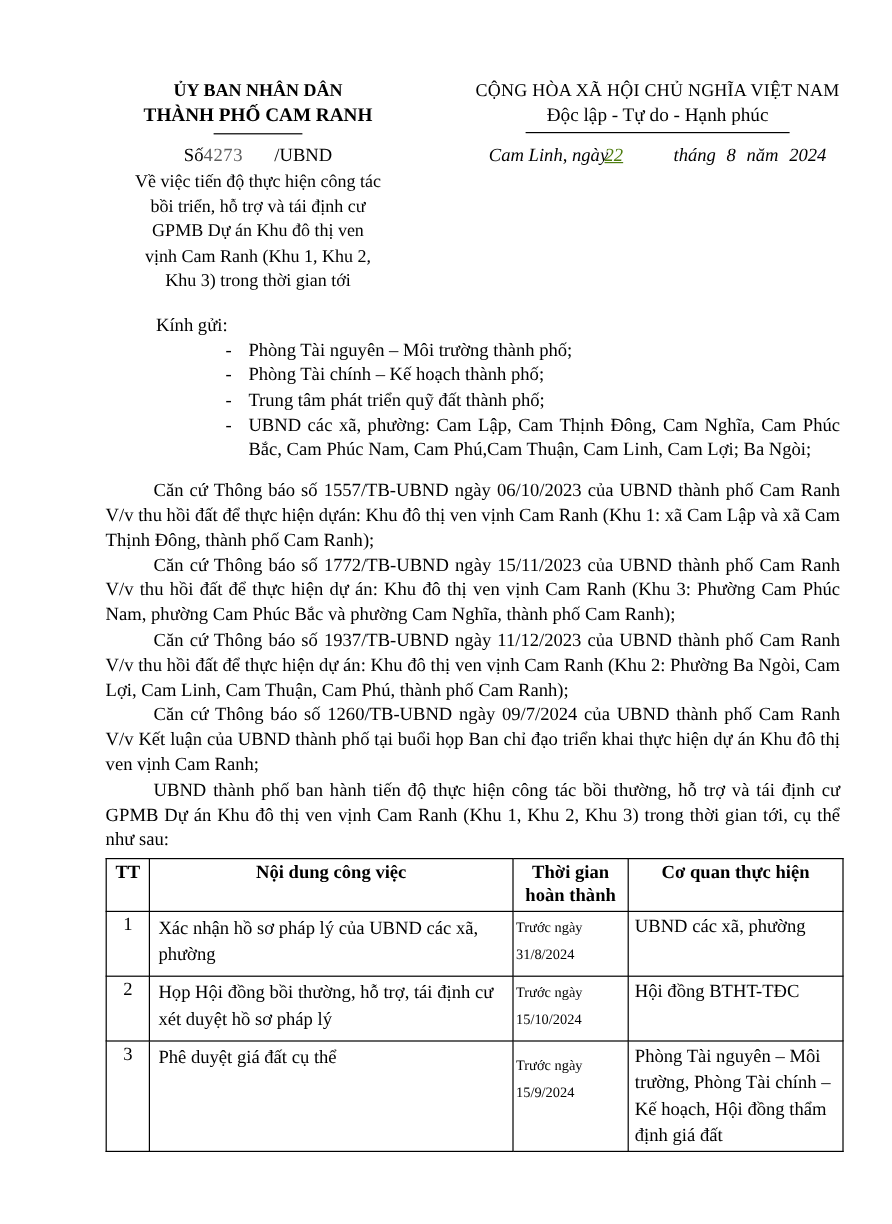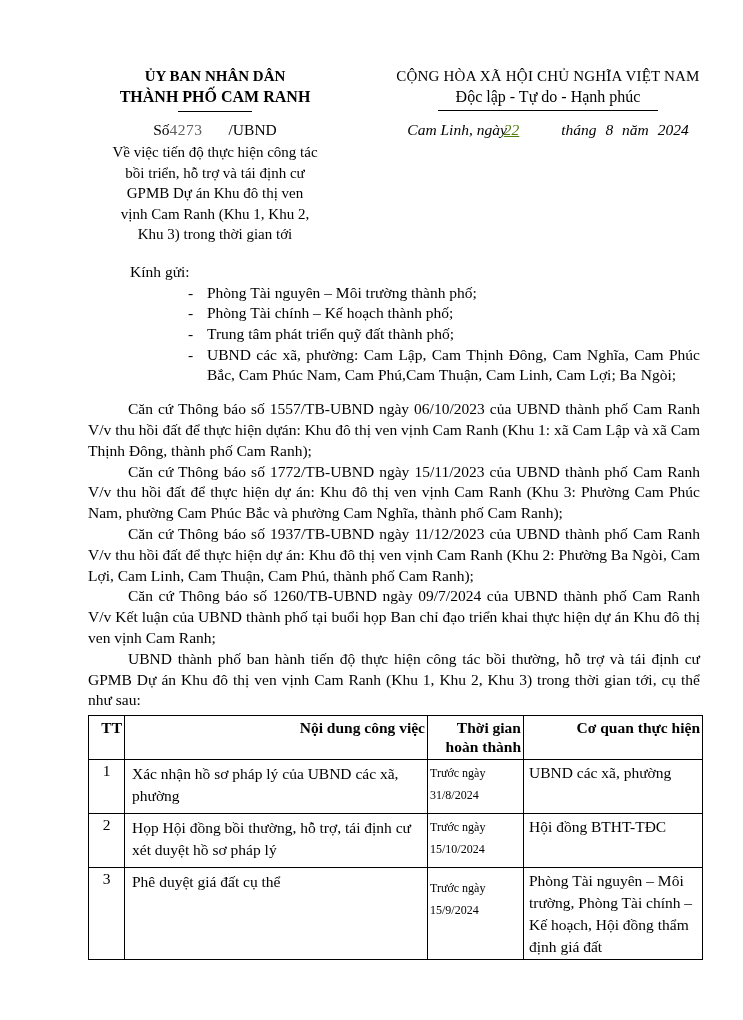--- a/index.html
+++ b/index.html
@@ -41,21 +41,21 @@
   .para{text-align:justify;text-indent:40px;line-height:20.8px;}
 
   
   table.schedule{
     border-collapse:collapse;table-layout:fixed;width:614px;margin-top:4px;
   }
   table.schedule th,table.schedule td{
     border:1.6px solid #000;vertical-align:top;overflow:hidden;
   }
   table.schedule th{
-    font-weight:bold;font-size:15.5px;text-align:right;
+    font-weight:bold;font-size:15.5px;text-align:center;
     line-height:18.5px;padding:3px 2px;height:36px;box-sizing:border-box;
   }
   td.tt{text-align:center;font-size:15.5px;padding-top:2px;}
   td.task{font-size:15.5px;line-height:21.5px;padding:3px 7px 2px 7px;text-align:left;}
   td.deadline{text-align:left;font-size:12px;line-height:21.5px;padding:3px 2px;}
   td.agency{font-size:15.5px;line-height:21.8px;padding:2px 2px 2px 5px;text-align:left;}
   tr.row-1 td{height:54px;box-sizing:border-box;}
   tr.row-2 td{height:54px;box-sizing:border-box;}
   tr.row-3 td{height:92px;box-sizing:border-box;}
   tr.row-3 td.deadline{padding-top:10px;}

